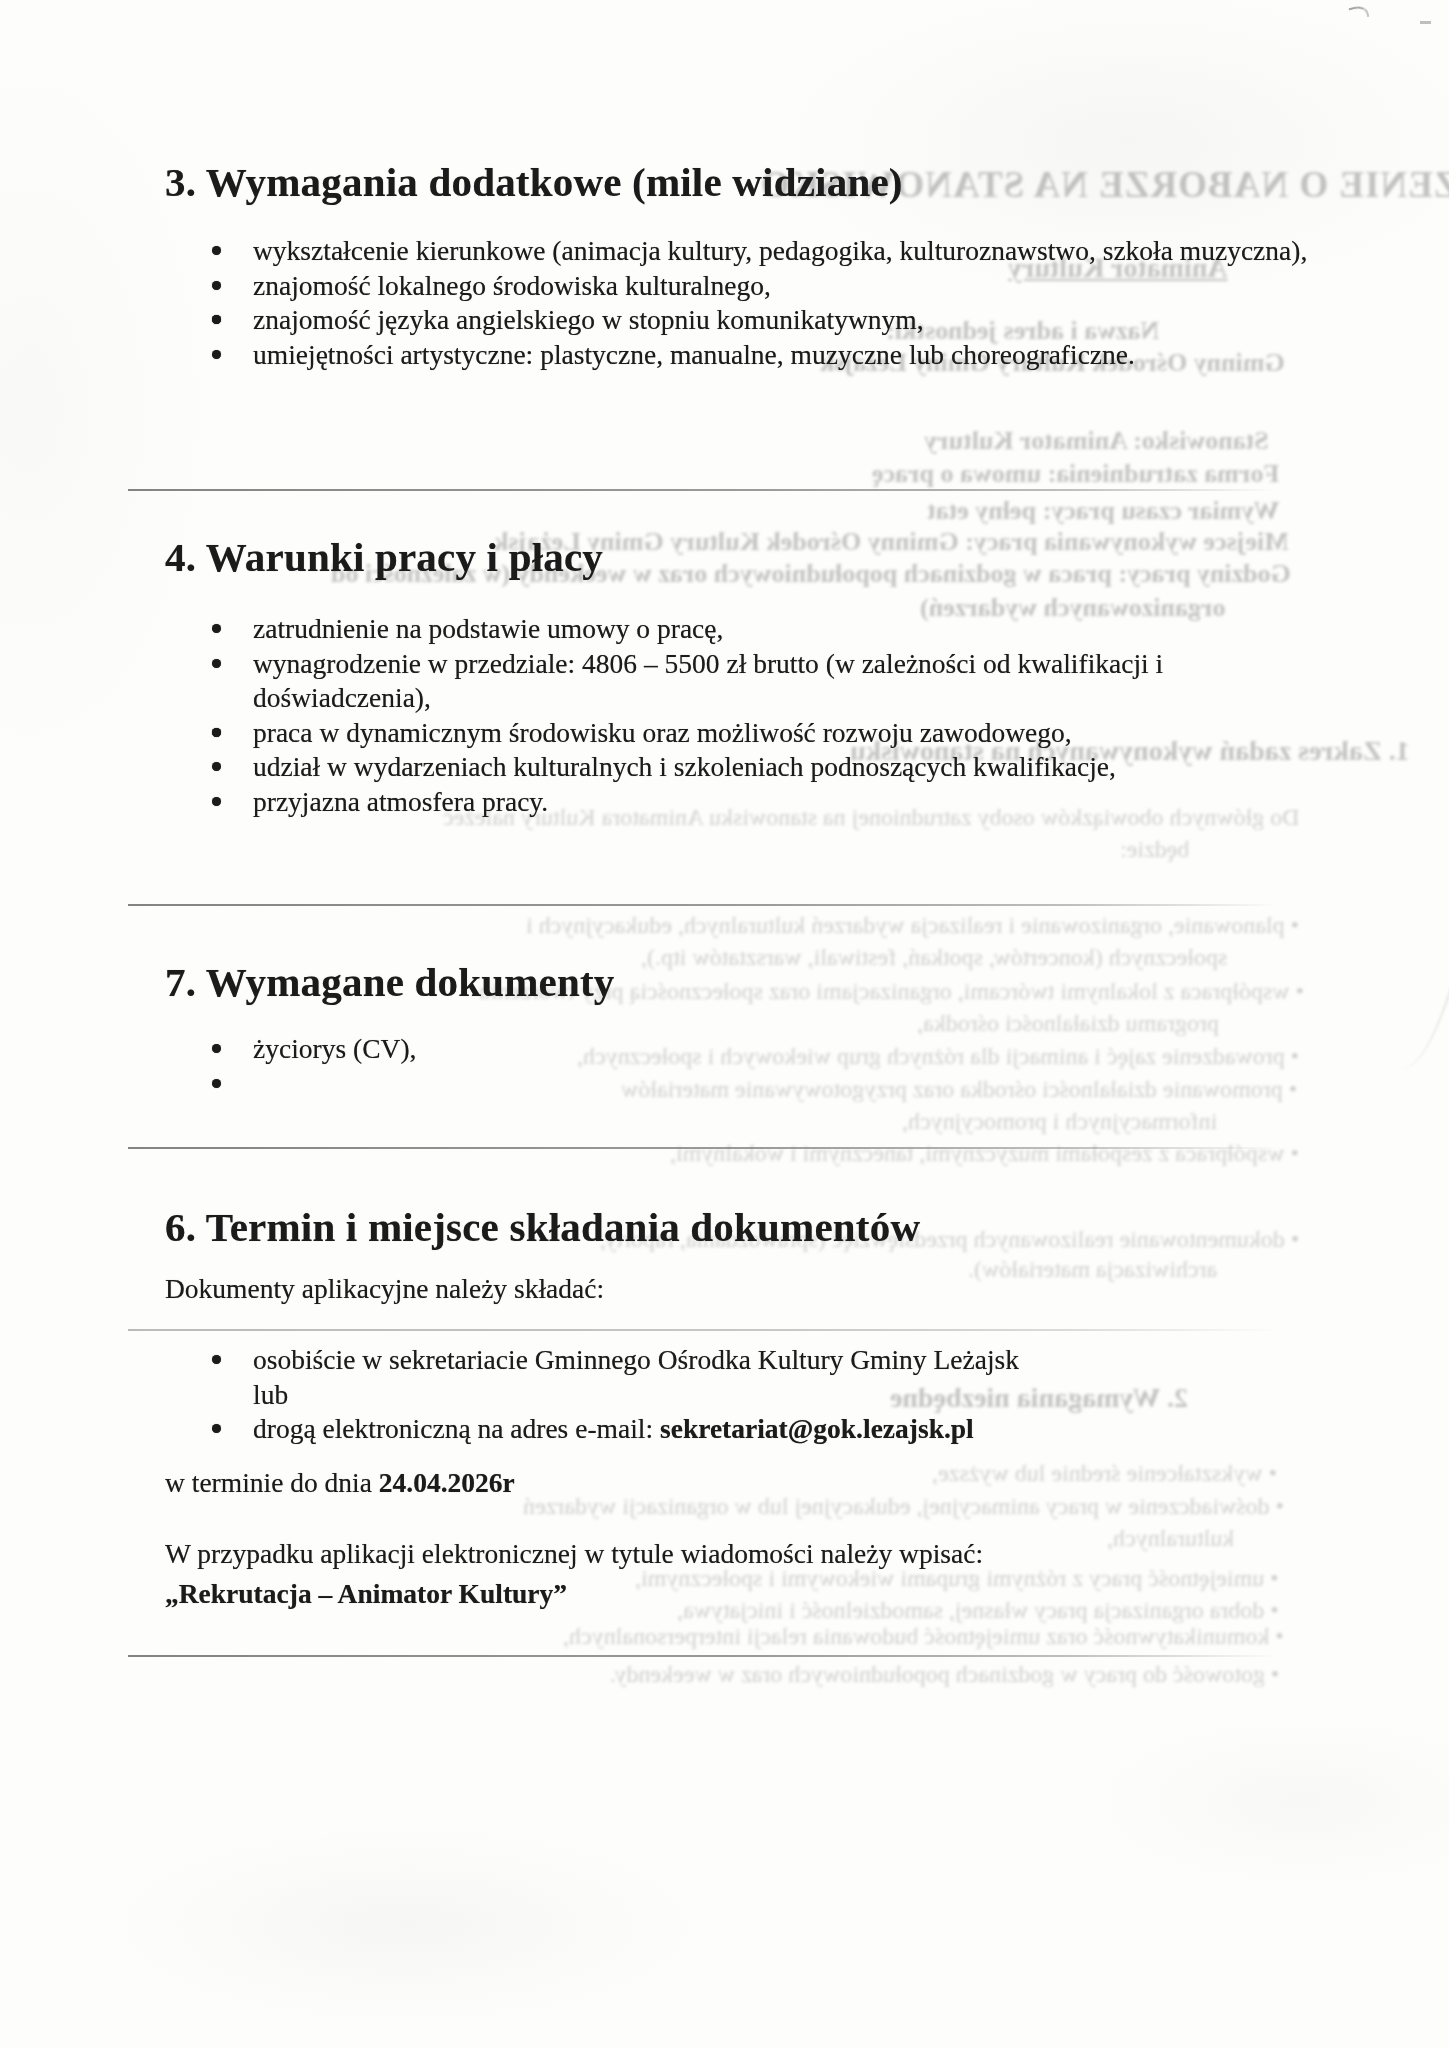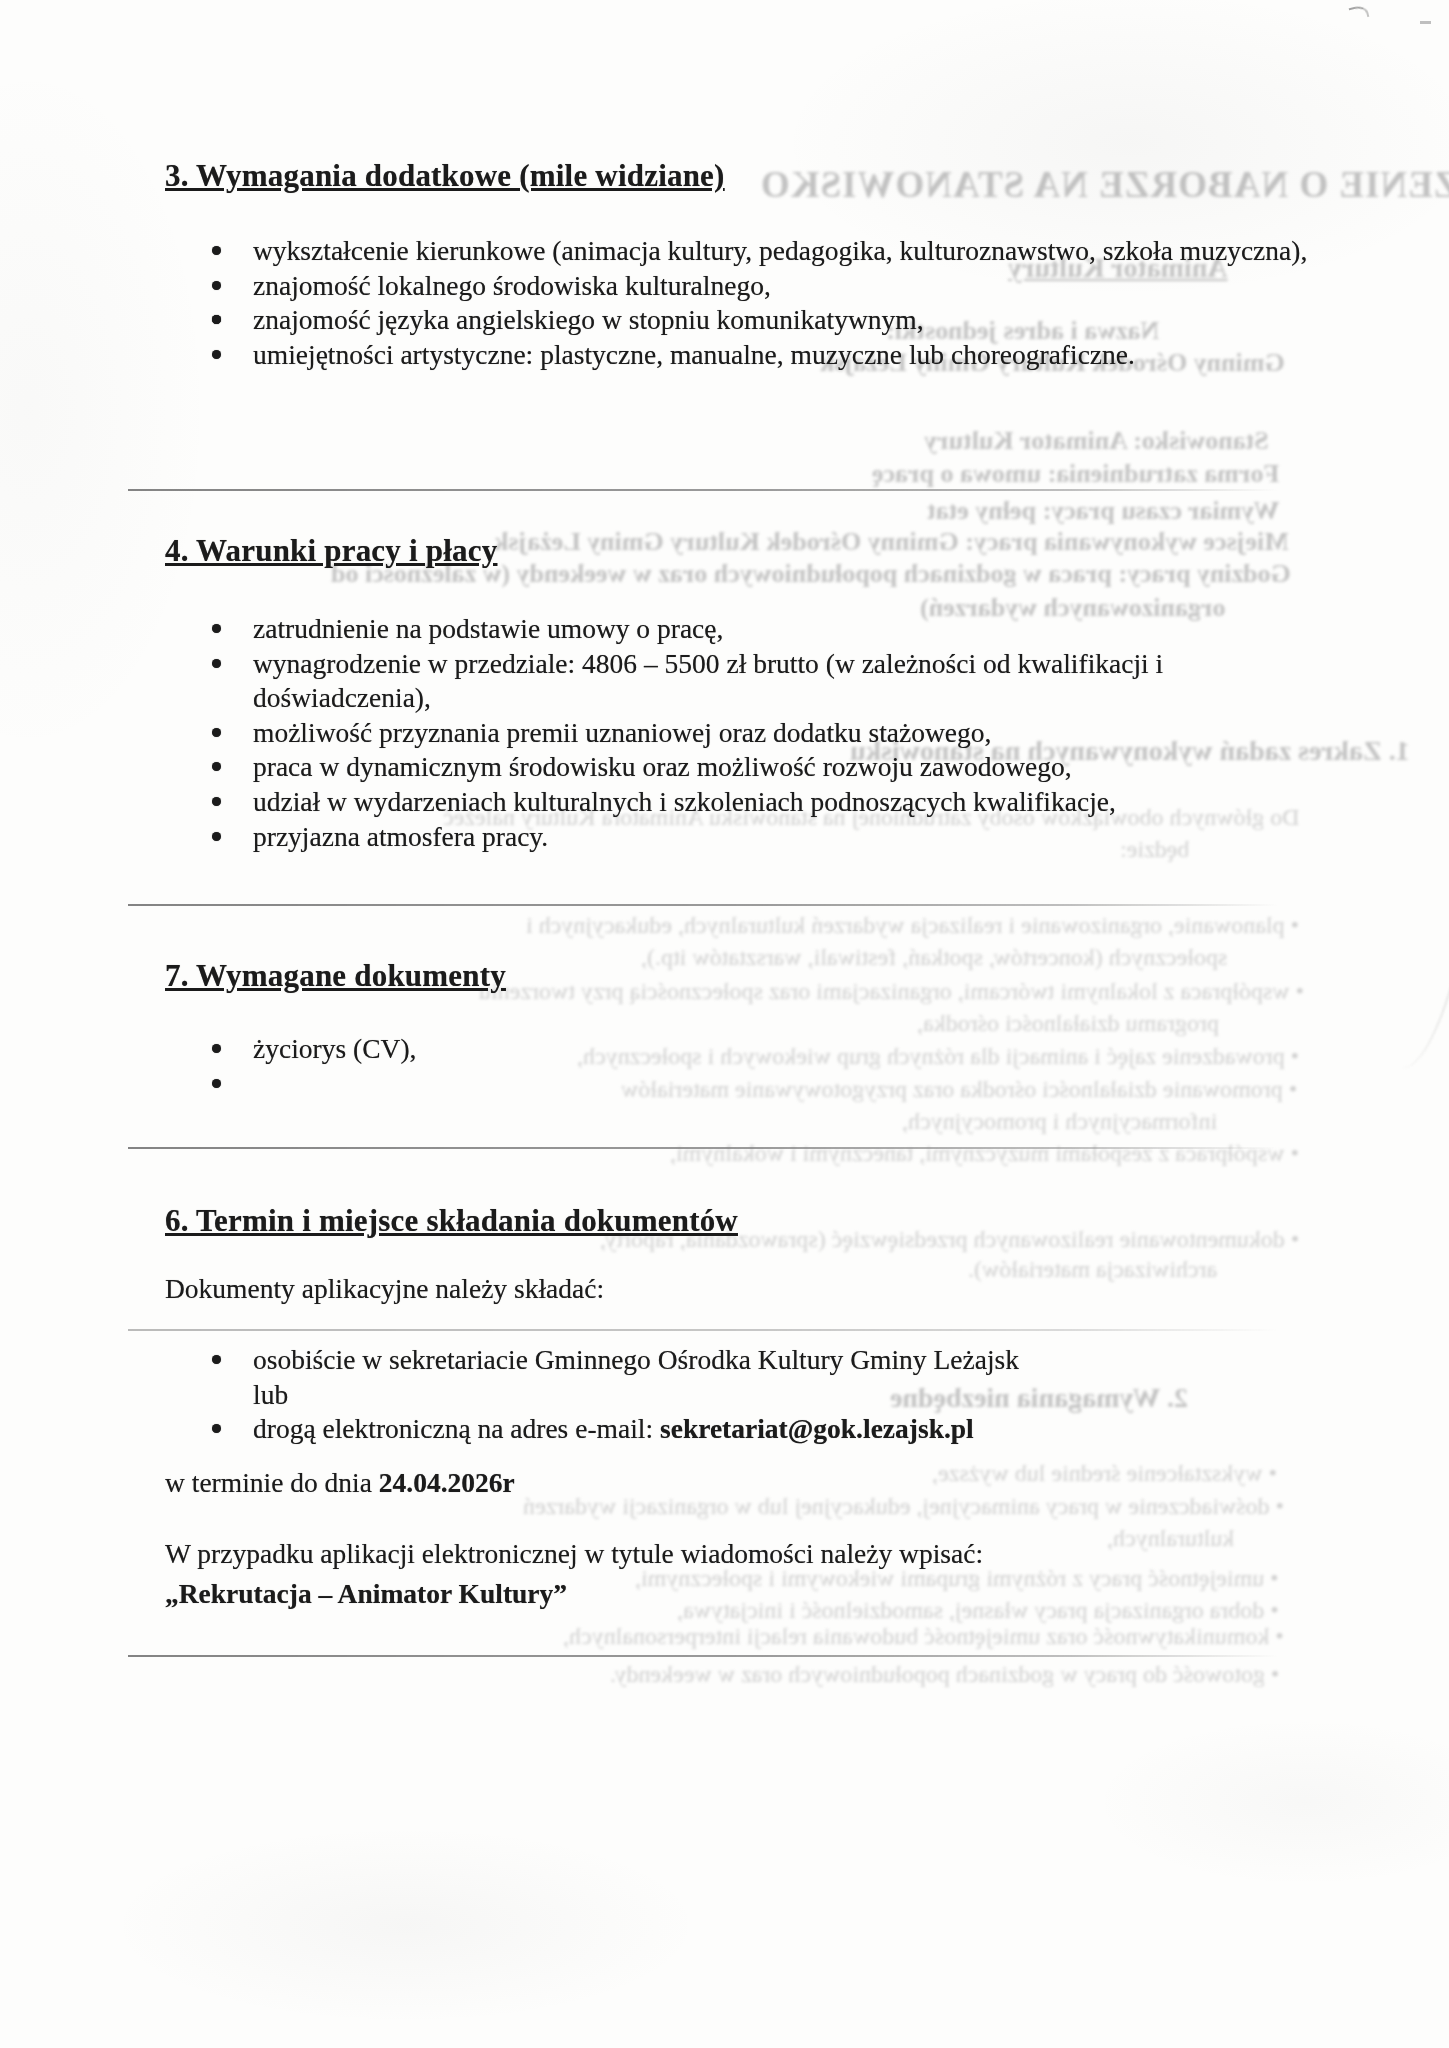--- a/index.html
+++ b/index.html
@@ -17,21 +17,21 @@
       radial-gradient(ellipse 500px 220px at 78% 7%, rgba(120,120,120,0.05), rgba(120,120,120,0) 70%),
       radial-gradient(ellipse 420px 140px at 28% 94%, rgba(120,120,120,0.05), rgba(120,120,120,0) 70%),
       radial-gradient(ellipse 300px 120px at 90% 88%, rgba(120,120,120,0.04), rgba(120,120,120,0) 70%),
       radial-gradient(ellipse 260px 500px at 2% 20%, rgba(120,120,120,0.03), rgba(120,120,120,0) 70%);
     overflow:hidden;
   }
   
   .ink{color:#1b1b1b;text-shadow:0 0 0.7px rgba(27,27,27,0.55);}
   .abs{position:absolute;}
   h2.sec{
-    margin:0;font-size:31px;font-weight:bold;letter-spacing:0.2px;text-decoration:underline;
+    margin:0;font-size:41px;font-weight:bold;letter-spacing:0.2px;
   }
   .body-text{font-size:27.5px;line-height:34.6px;}
   .blist{width:1080px;}
   .brow{position:relative;}
   .brow .dot{
     position:absolute;left:-41px;top:12px;width:9px;height:9px;border-radius:50%;
     background:#1b1b1b;box-shadow:0 0 0.8px rgba(27,27,27,0.7);
   }
   .bold{font-weight:bold;margin-top:24px;}
   .divider{
@@ -121,21 +121,21 @@
     <div class="brow"><span class="dot"></span><span>znajomość języka angielskiego w stopniu komunikatywnym,</span></div>
     <div class="brow"><span class="dot"></span><span>umiejętności artystyczne: plastyczne, manualne, muzyczne lub choreograficzne.</span></div>
   </div>
 
   <div class="divider" style="top:489px;"></div>
 
   <h2 class="sec ink abs" style="left:165px;top:533px;">4. Warunki pracy i płacy</h2>
   <div class="abs body-text ink blist" style="left:253px;top:612px;">
     <div class="brow"><span class="dot"></span><span>zatrudnienie na podstawie umowy o pracę,</span></div>
     <div class="brow"><span class="dot"></span><span>wynagrodzenie w przedziale: 4806 – 5500 zł brutto (w zależności od kwalifikacji i doświadczenia),</span></div>
-    <div class="brow"><span class="dot"></span><span>możliwość przyznania premii uznaniowej oraz dodatku stażowego,</span></div>
+    <div class="brow"><span class="dot"></span></div>
     <div class="brow"><span class="dot"></span><span>praca w dynamicznym środowisku oraz możliwość rozwoju zawodowego,</span></div>
     <div class="brow"><span class="dot"></span><span>udział w wydarzeniach kulturalnych i szkoleniach podnoszących kwalifikacje,</span></div>
     <div class="brow"><span class="dot"></span><span>przyjazna atmosfera pracy.</span></div>
   </div>
 
   <div class="divider" style="top:904px;"></div>
 
   <h2 class="sec ink abs" style="left:165px;top:958px;">7. Wymagane dokumenty</h2>
   <div class="abs body-text ink blist" style="left:253px;top:1032px;">
     <div class="brow"><span class="dot"></span><span>życiorys (CV),</span></div>

